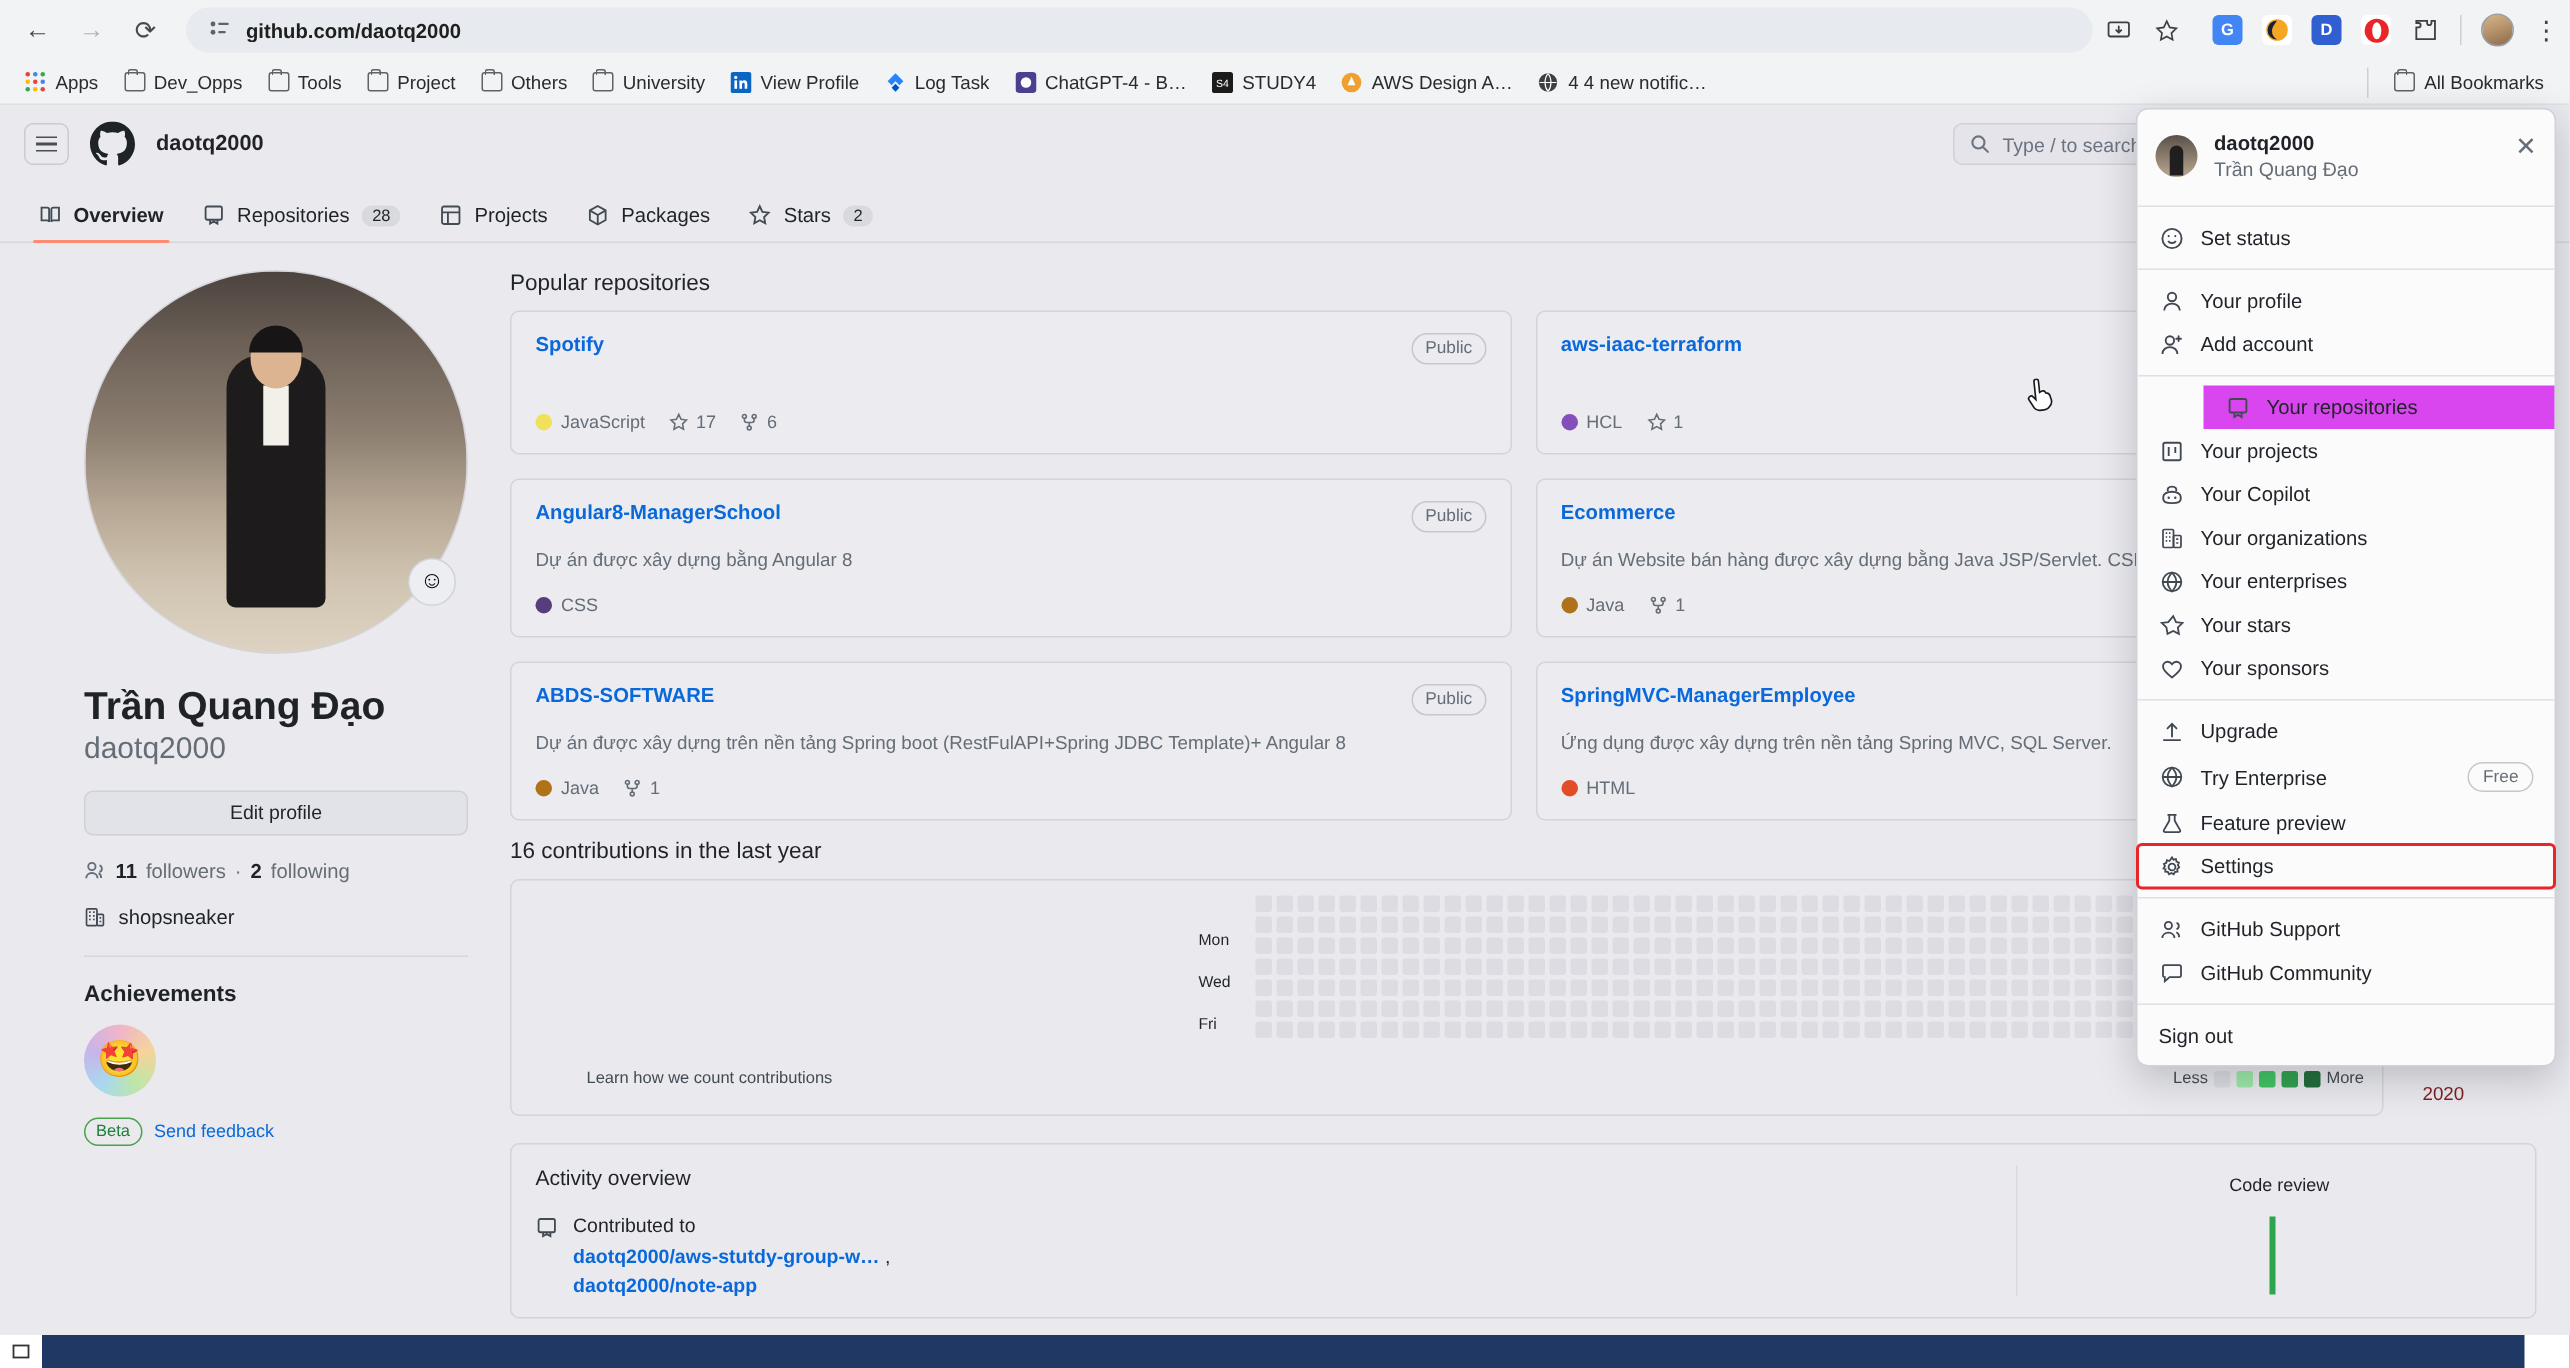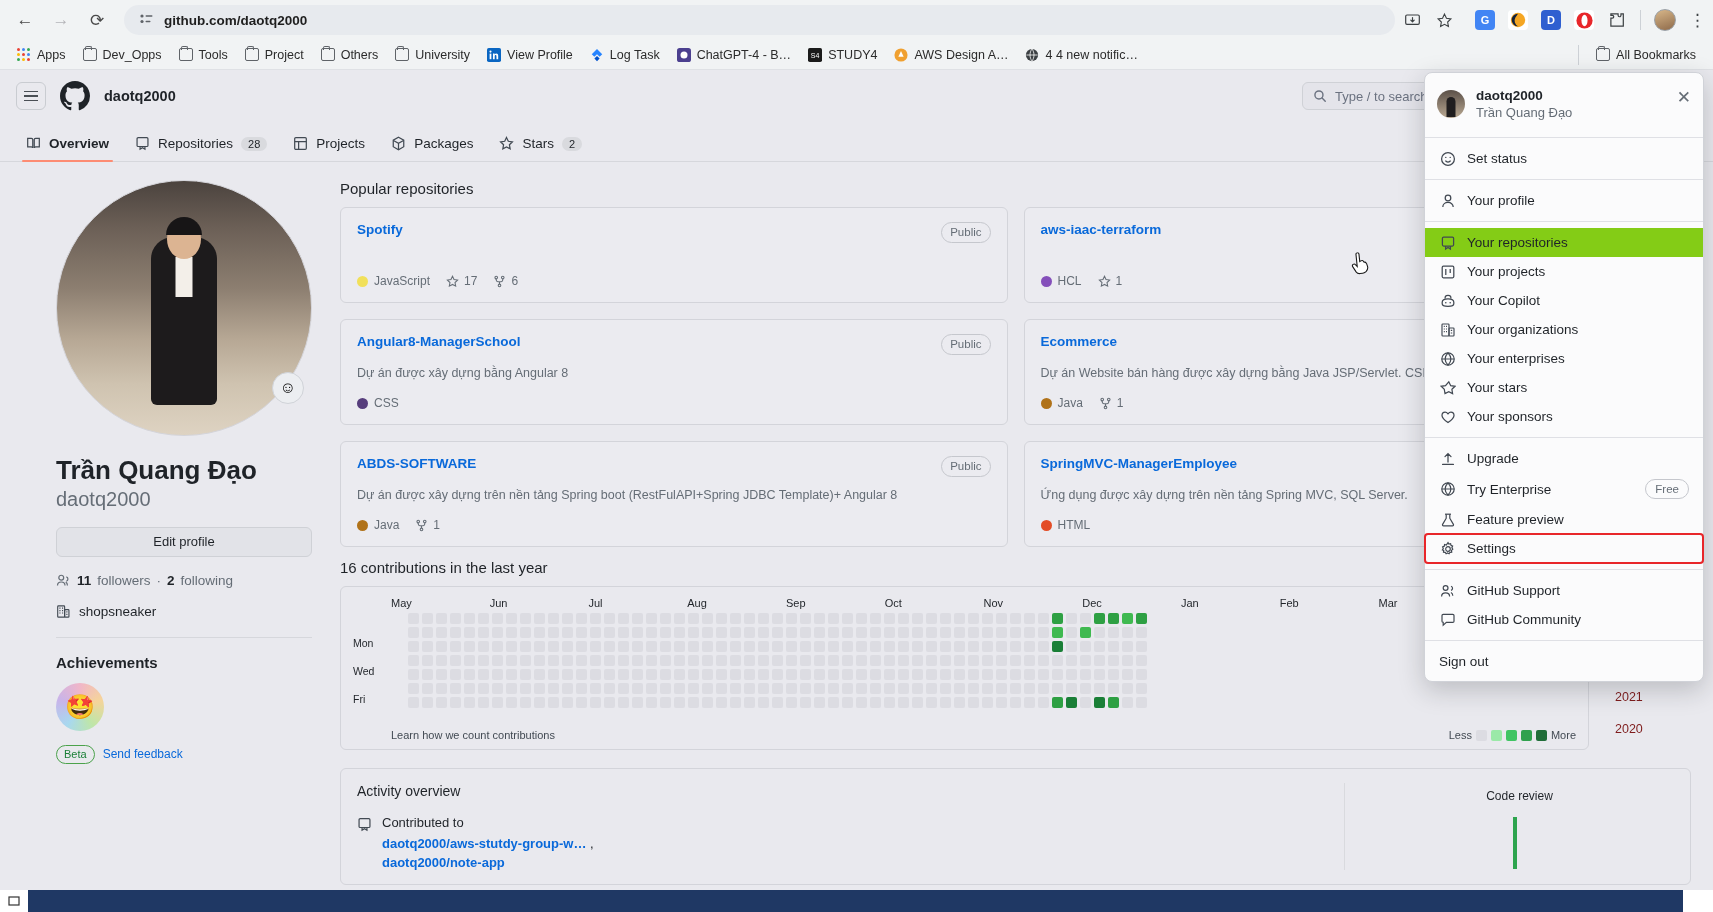--- a/index.html
+++ b/index.html
@@ -176,21 +176,21 @@
   .mini { display: flex; align-items: center; gap: 5px; }
 
   
   .contrib-head { display:flex; align-items:center; margin-top: 12px; }
   .contrib-title { font-size: 15px; color: #1f2328; }
   .contrib-settings { margin-left:auto; font-size:12.5px; color:#424a53; display:flex; align-items:center; gap:5px; cursor:pointer; }
   .contrib-area { display: flex; gap: 10px; margin-top: 10px; }
   .cal-card { flex: 1 1 auto; border: 1px solid #d3d4da; border-radius: 6px; padding: 10px 12px 8px; min-width:0;}
   .cal-months { display: flex; font-size: 11px; color: #1f2328; padding-left: 38px; height: 16px; }
   .cal-months span { flex: 1 1 0; }
-  .cal-grid-wrap { display: flex; gap: 22px; }
+  .cal-grid-wrap { display: flex; gap: 5px; justify-content: flex-end; }
   .cal-days { width: 33px; font-size: 10.5px; color: #1f2328; display: flex; flex-direction: column; padding-top: 10px; }
   .cal-days span { height: 13px; line-height: 13px; margin-bottom: 1px; }
   .cal-grid { display: grid; grid-auto-flow: column; grid-template-rows: repeat(7, 11px); gap: 3px; }
   .cell { width: 11px; height: 11px; border-radius: 2px; background: #dcdce2; }
   .cal-foot { display: flex; align-items: flex-end; margin-top: 8px; font-size: 11px; color: #424a53; padding-left: 38px; }
   .cal-foot .legend { margin-left: auto; display: flex; align-items: center; gap: 4px; }
   .years { width: 92px; flex: 0 0 auto; display: flex; flex-direction: column; gap: 2px; }
   .yr {
     height: 30px; border-radius: 6px; font-size: 12.5px; color: #7f1d1d;
     display: flex; align-items: center; padding-left: 16px; cursor: pointer;
@@ -219,21 +219,21 @@
   }
   .mu-av::after { content:""; position:absolute; left:50%; top:26%; transform:translateX(-50%); width:9px; height:20px; background:#201e1f; border-radius:5px 5px 0 0;}
   .mu-name { font-size: 13.5px; font-weight: bold; color: #1f2328; line-height: 1.3; }
   .mu-full { font-size: 13px; color: #656d76; line-height: 1.3; }
   .mu-close { margin-left:auto; color:#656d76; font-size:17px; cursor:pointer; align-self:flex-start; line-height:1; padding-top:2px;}
   .menu-sep { border-top: 1px solid #dfe0e5; margin: 6px 0; }
   .mi {
     display: flex; align-items: center; gap: 11px; padding: 6px 14px;
     font-size: 13.5px; color: #1f2328; cursor: pointer; min-height: 28px;
   }
-  .mi.hl { background: #84cc16; }
+  .mi.hl { background: #d946ef; margin-left: 44px; }
   .mi.boxed { outline: 2.5px solid #e8262a; outline-offset: -1px; border-radius: 3px; }
   .mi .mi-ic { width: 17px; height: 17px; flex: 0 0 auto; display: flex; align-items: center; justify-content: center; color: #414852; }
   .free-pill {
     margin-left: auto; border: 1px solid #c5c7cd; color: #656d76;
     border-radius: 11px; padding: 0 9px; font-size: 11.5px; line-height: 18px;
   }
   .cursor-hand {
     position: absolute; left: 1351px; top: 252px; z-index: 60; pointer-events: none;
     font-size: 20px; color: #2b2b2b; transform: rotate(-6deg);
   }
@@ -630,34 +630,20 @@
       <div class="contrib-head">
         <span class="contrib-title">16 contributions in the last year</span>
         <span class="contrib-settings">
           <span>Contribution settings</span>
           <span>▾</span>
         </span>
       </div>
 
       <div class="contrib-area">
         <div class="cal-card">
-          <div class="cal-months" id="calMonths">
-              <span>May</span>
-              <span>Jun</span>
-              <span>Jul</span>
-              <span>Aug</span>
-              <span>Sep</span>
-              <span>Oct</span>
-              <span>Nov</span>
-              <span>Dec</span>
-              <span>Jan</span>
-              <span>Feb</span>
-              <span>Mar</span>
-              <span>Apr</span>
-            </div>
           <div class="cal-grid-wrap">
             <div class="cal-days">
               <span></span>
               <span>Mon</span>
               <span></span>
               <span>Wed</span>
               <span></span>
               <span>Fri</span>
               <span></span>
             </div>
@@ -1113,20 +1099,30 @@
 
   <div class="mi">
     <span class="mi-ic">
       <svg width="16" height="16" viewBox="0 0 16 16" fill="none" stroke="#414852" stroke-width="1.25">
           <circle cx="8" cy="5" r="2.8"></circle>
           <path d="M2.8 14c0-2.8 2.3-4.6 5.2-4.6s5.2 1.8 5.2 4.6"></path>
         </svg>
     </span>
     <span>Your profile</span>
   </div>
+  <div class="mi">
+    <span class="mi-ic">
+      <svg width="16" height="16" viewBox="0 0 16 16" fill="none" stroke="#414852" stroke-width="1.25">
+          <circle cx="6.6" cy="5" r="2.8"></circle>
+          <path d="M1.6 14c0-2.8 2.2-4.6 5-4.6s5 1.8 5 4.6"></path>
+          <path d="M12.4 2.2v3.2M10.8 3.8h3.2" stroke-linecap="round"></path>
+        </svg>
+    </span>
+    <span>Add account</span>
+  </div>
 
   <div class="menu-sep"></div>
 
   <div class="mi hl">
     <span class="mi-ic">
       <svg width="16" height="16" viewBox="0 0 16 16" fill="none" stroke="#414852" stroke-width="1.25">
           <rect x="2.4" y="2" width="11.2" height="9" rx="1.2"></rect>
           <path d="M5.6 11v3l2.4-1.5L10.4 14v-3"></path>
         </svg>
     </span>

